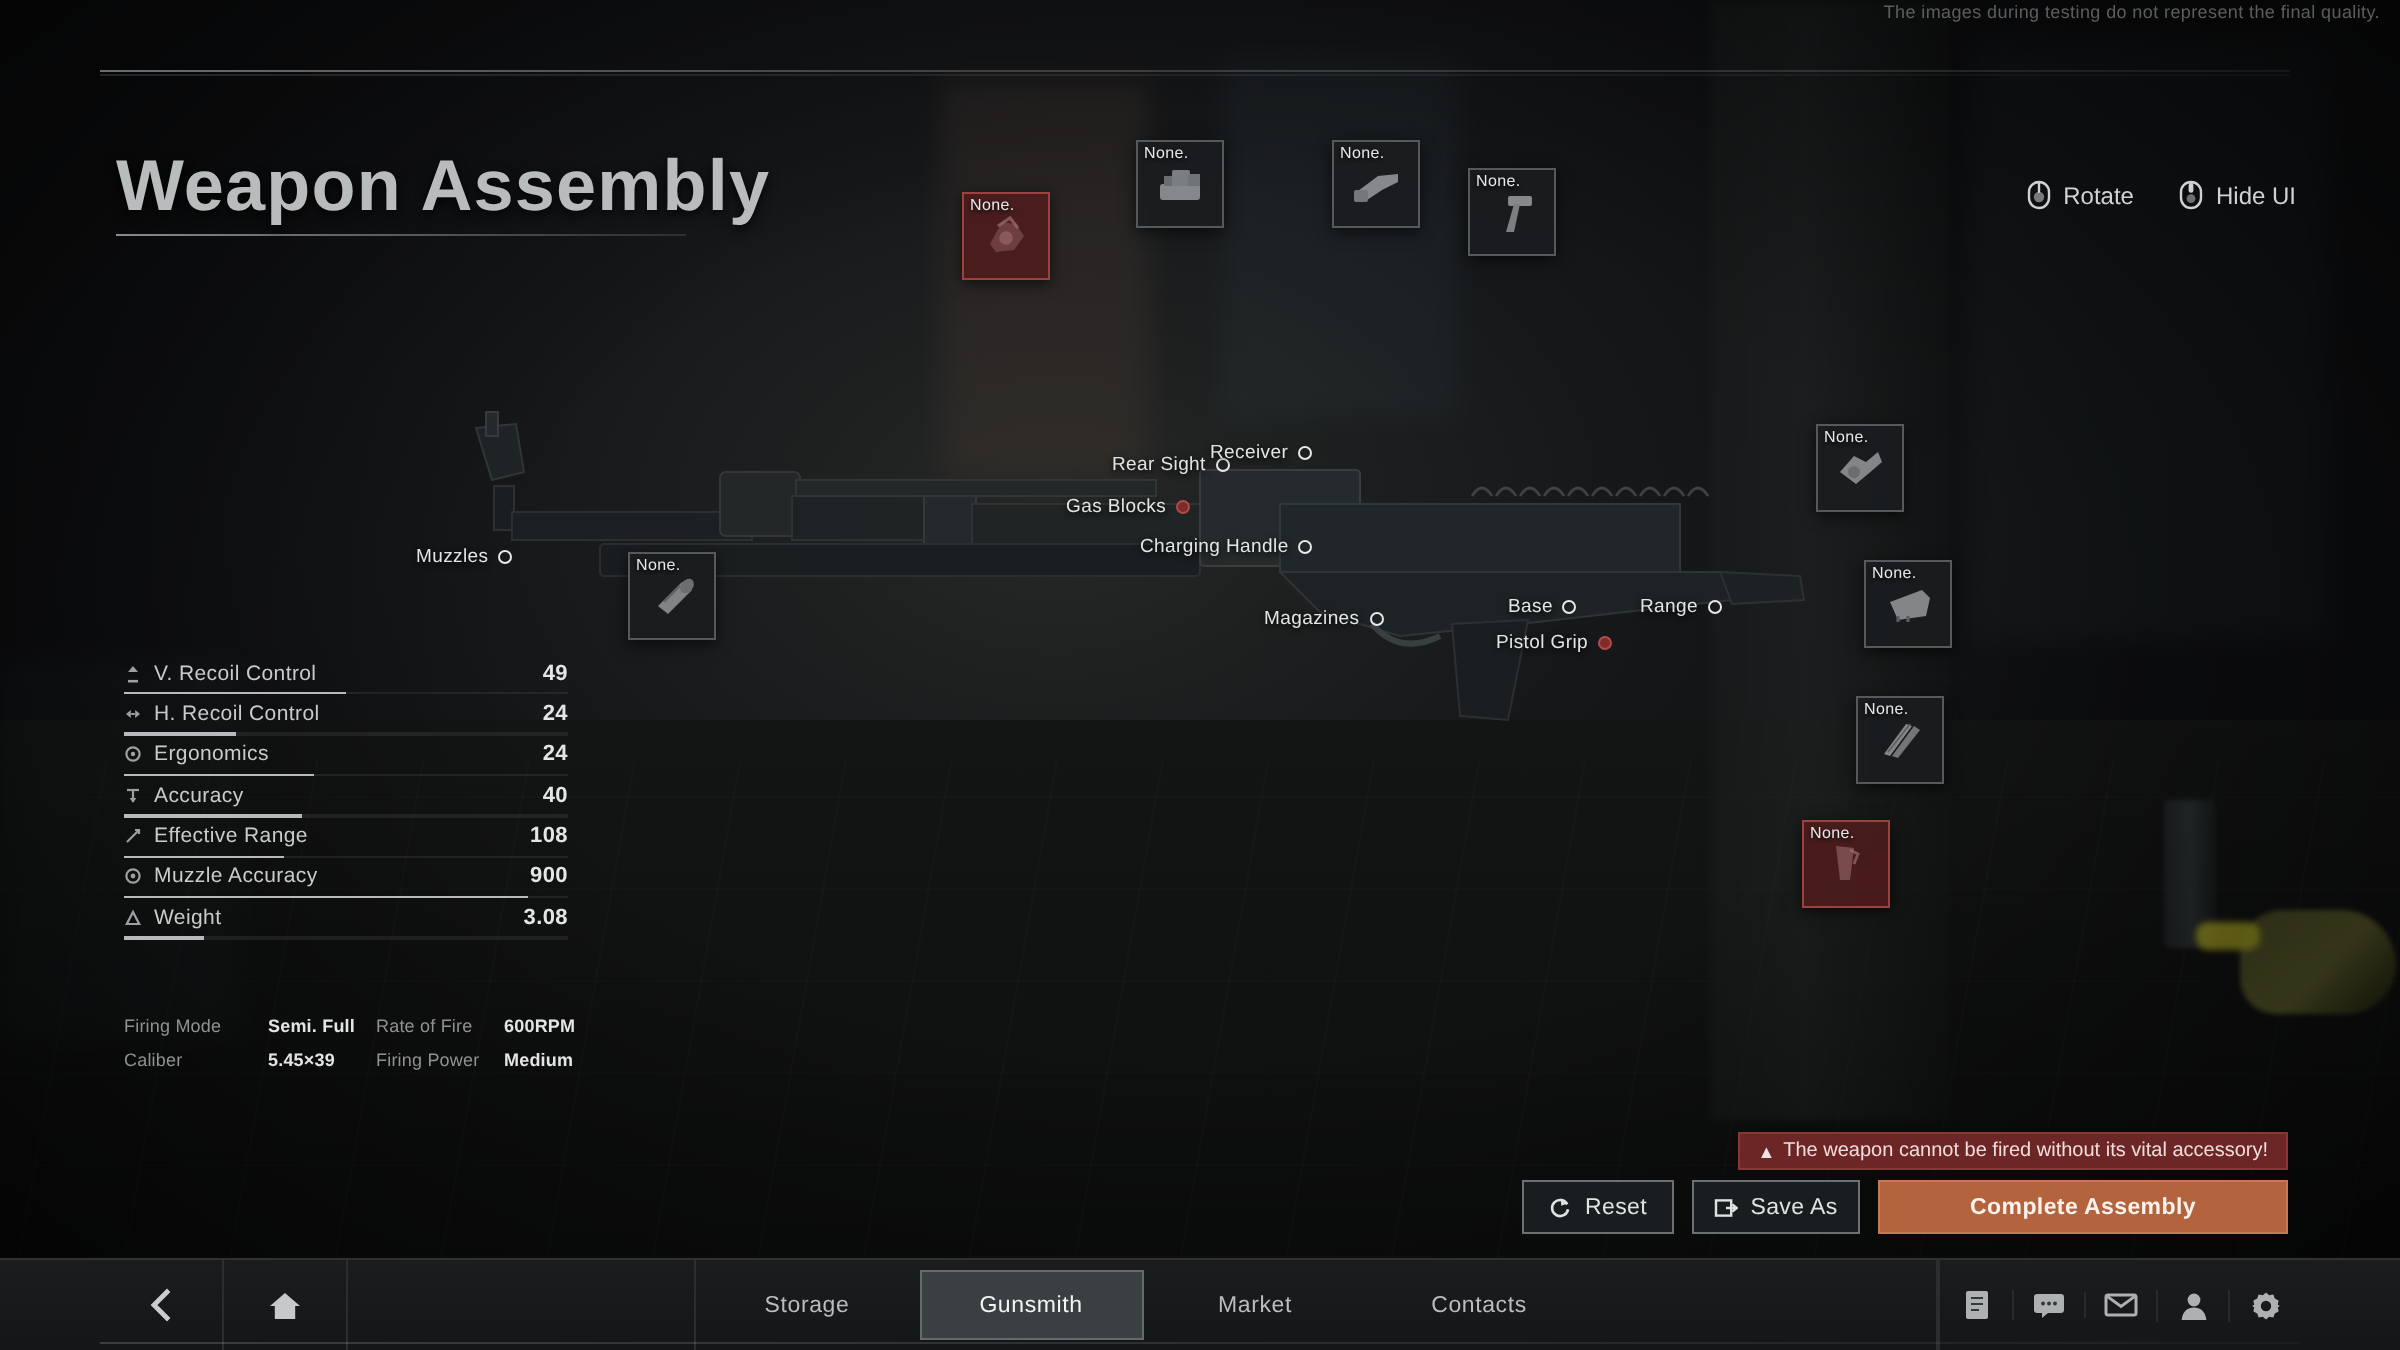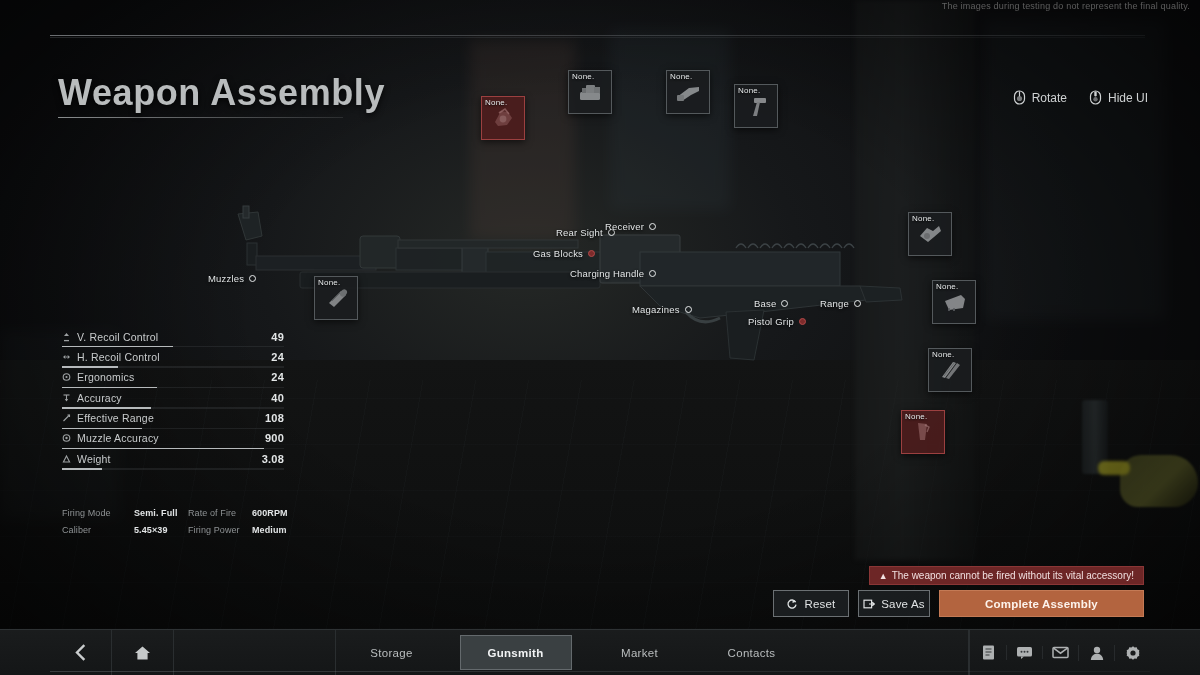--- a/index.html
+++ b/index.html
@@ -173,21 +173,21 @@
 
   
   #actions { position:absolute; right:56px; top:590px; display:flex; gap:9px; }
   .btn {
     height:27px; display:flex; align-items:center; justify-content:center; gap:6px;
     font-size:11.5px; cursor:pointer; letter-spacing:.2px;
   }
   .btn-ghost {
     width:76px; background:rgba(30,34,36,.8); border:1px solid #6b7073; color:#dfe2e3;
   }
-  .btn-ghost.wide { width:72px; }
+  .btn-ghost.wide { width:84px; }
   .btn-primary {
     width:205px; background:#b3643f; border:1px solid #c47a55; color:#fdf3ec; font-weight:600;
   }
   .btn-ic { width:12px; height:12px; display:block; }
 
   
   #nav {
     position:absolute; left:0; bottom:0; width:1200px; height:46px;
     background:linear-gradient(180deg,#1a1c1d 0%,#141617 100%);
     border-top:1px solid #2e3234;
@@ -202,22 +202,22 @@
     width:62px; display:flex; align-items:center; justify-content:center;
     border-right:1px solid #2a2e30; cursor:pointer;
   }
   .nav-btn svg { opacity:.88; }
   .nav-spacer { flex:1; border-right:1px solid #2a2e30; }
   .nav-tab {
     width:112px; display:flex; align-items:center; justify-content:center;
     font-size:11.5px; color:#b9bdbe; letter-spacing:.3px; cursor:pointer;
   }
   .nav-tab.active {
-    background:#3a4042; color:#f2f4f5; font-weight:700;
-    border:1px solid #646a6d; margin:5px 12px;text-align:right;
+    background:#3a4042; color:#f2f4f5; font-weight:400;
+    border:1px solid #646a6d; margin:5px 0;text-align:right;
   }
   .nav-right { display:flex; align-items:center; border-left:1px solid #2a2e30; }
   .nav-ic {
     width:36px; display:flex; align-items:center; justify-content:center;
     cursor:pointer; opacity:.85;
   }
   .nav-ic + .nav-ic { border-left:1px solid #2a2e30; }
 </style>
 </head>
 <body>

